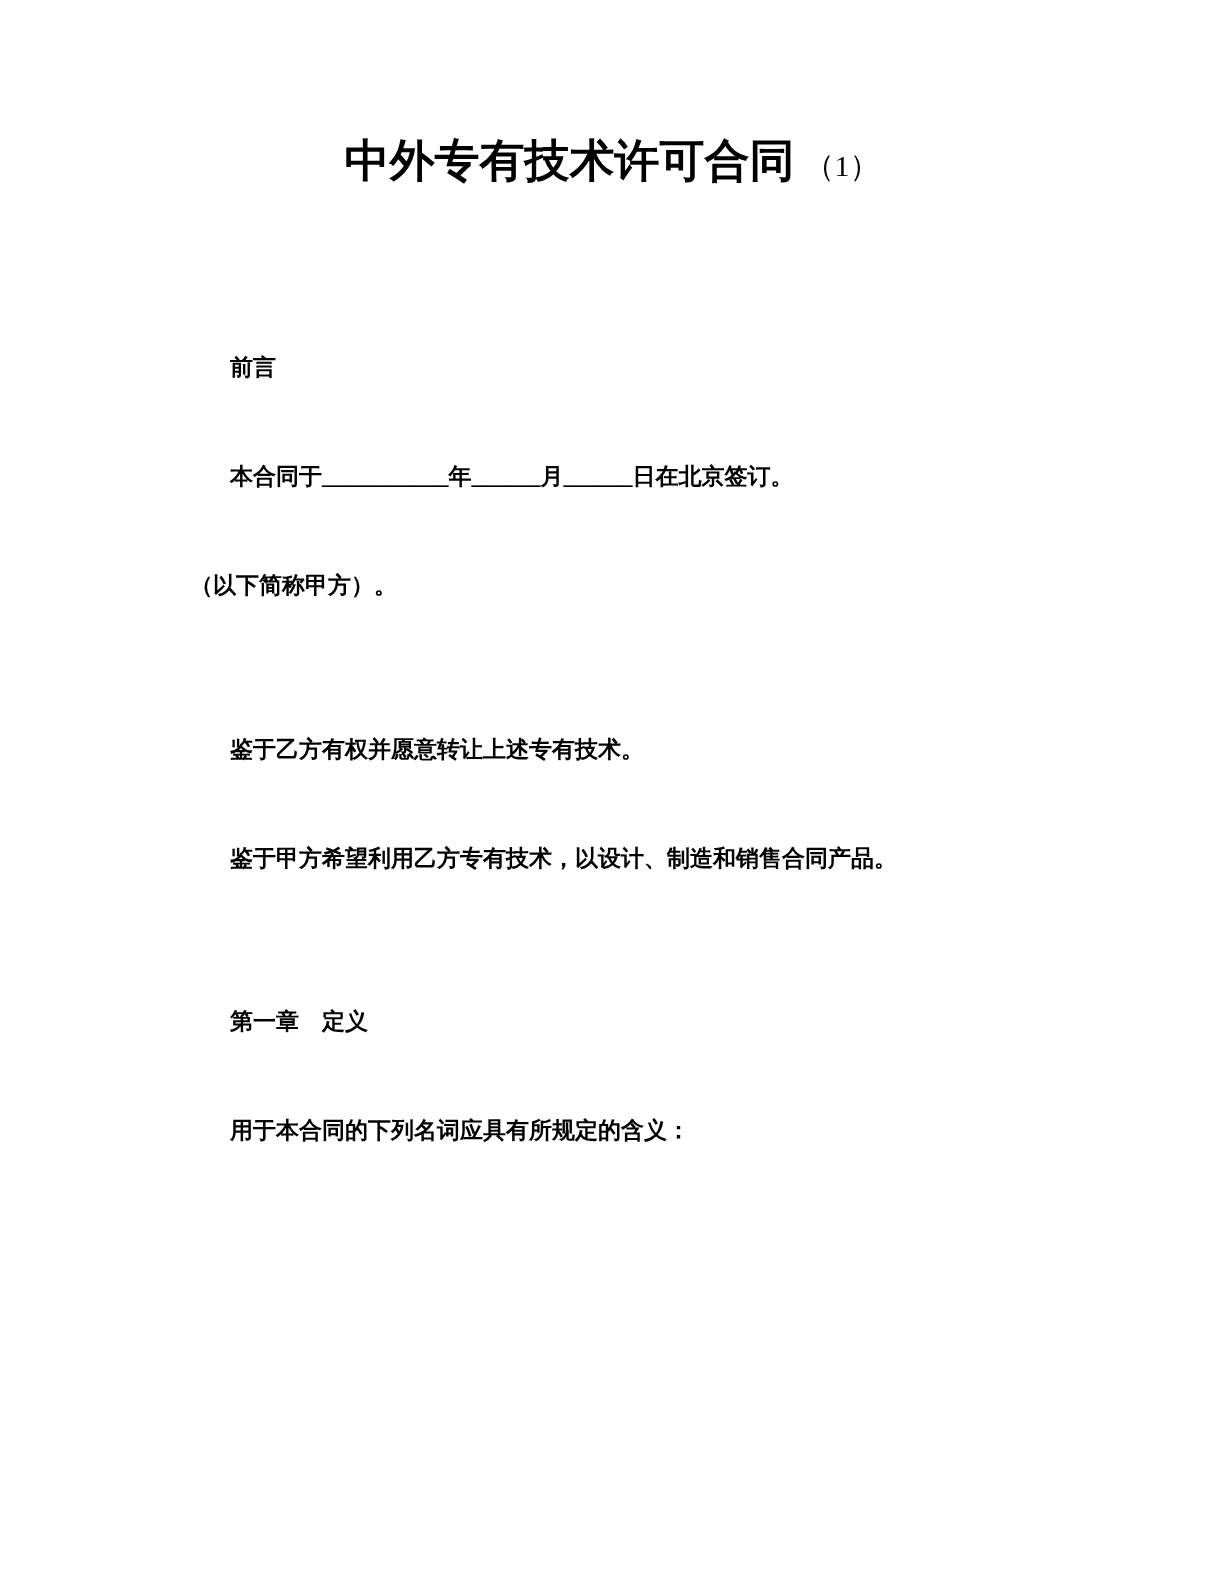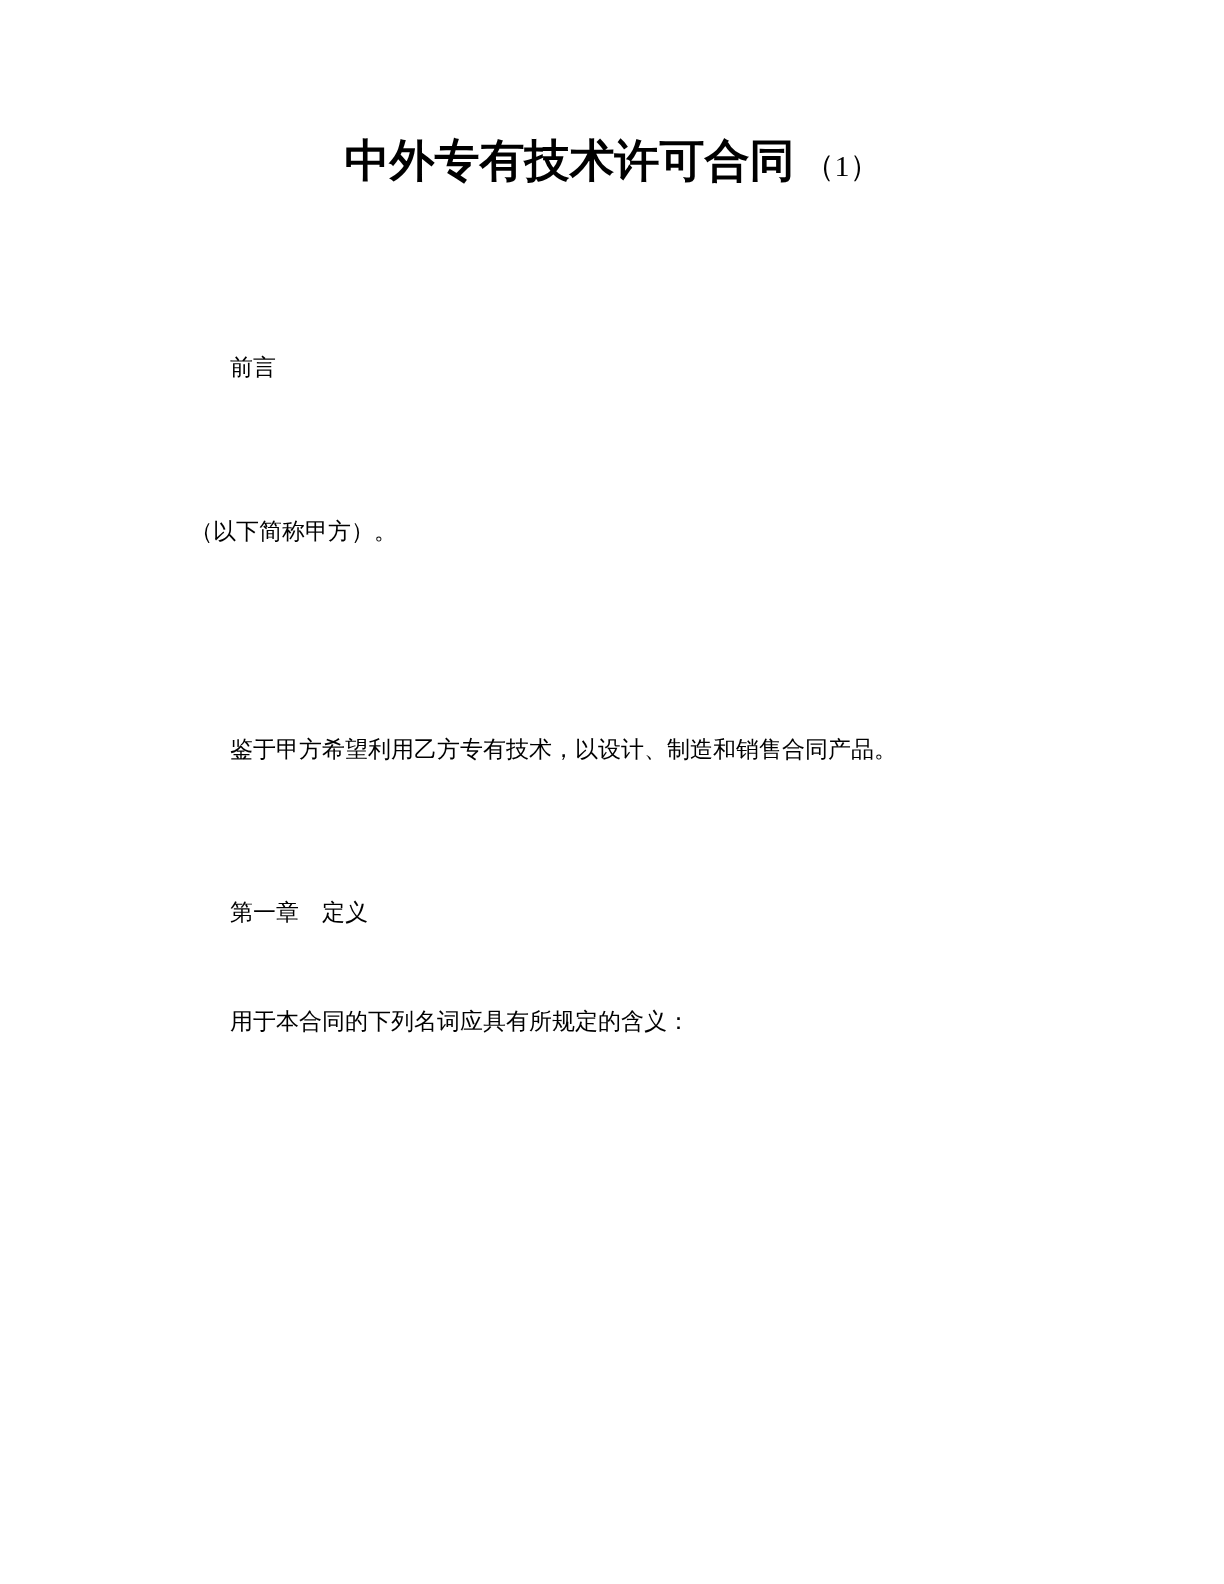--- a/index.html
+++ b/index.html
@@ -44,39 +44,42 @@
     position: absolute;
     left: 190px;
     top: 341px;
     width: 848px;
     font-size: 23px;
   }
   .line {
     height: 54.5px;
     line-height: 54.5px;
     white-space: nowrap;
+    font-weight: bold;
   }
   .line.indent {
     padding-left: 40px;
   }
 </style>
 </head>
 <body>
 
 <div class="page">
   <h1 class="title">
     <span class="title-main">中外专有技术许可合同</span><span class="title-suffix">（1）</span>
   </h1>
   <div class="content" id="doc-body">
       <div class="line indent">前言</div>
       <div class="line"></div>
+      <div class="line indent">本合同于___________年______月______日在北京签订。</div>
       <div class="line"></div>
       <div class="line">（以下简称甲方）。</div>
       <div class="line"></div>
       <div class="line"></div>
+      <div class="line indent">鉴于乙方有权并愿意转让上述专有技术。</div>
       <div class="line"></div>
       <div class="line indent">鉴于甲方希望利用乙方专有技术，以设计、制造和销售合同产品。</div>
       <div class="line"></div>
       <div class="line"></div>
       <div class="line indent">第一章　定义</div>
       <div class="line"></div>
       <div class="line indent">用于本合同的下列名词应具有所规定的含义：</div>
     </div>
 </div>
 

